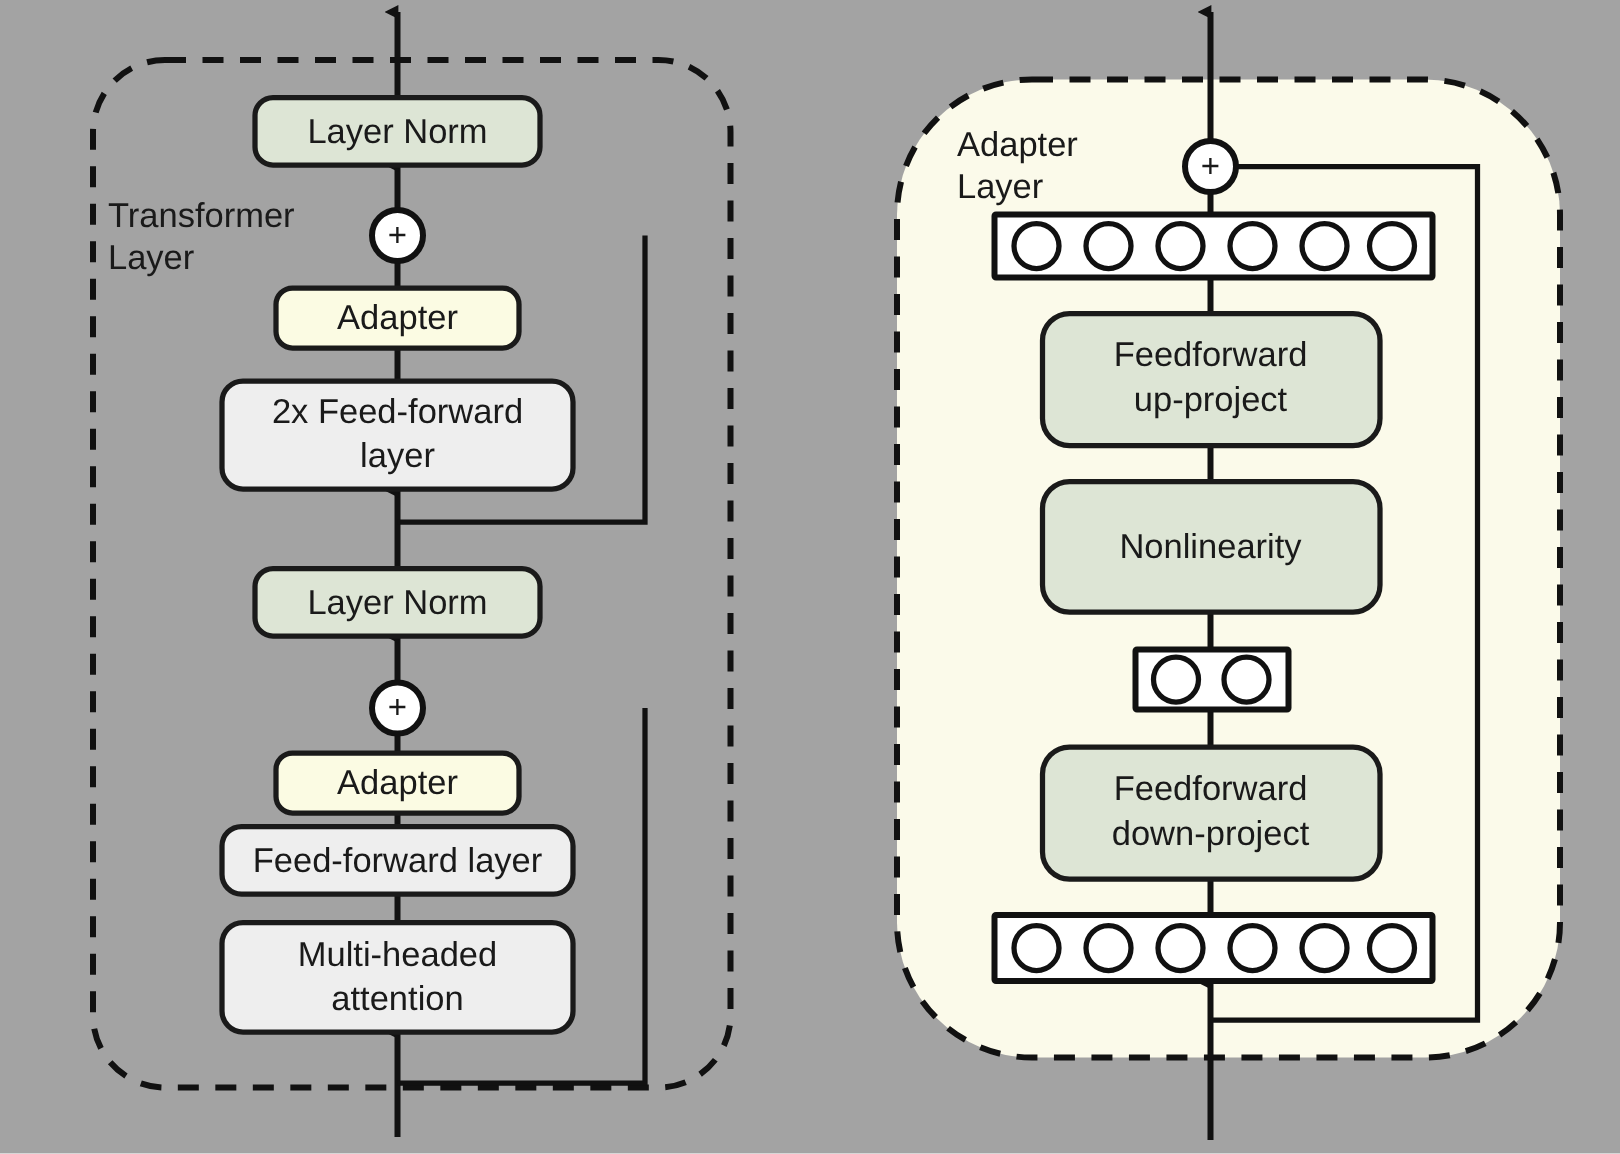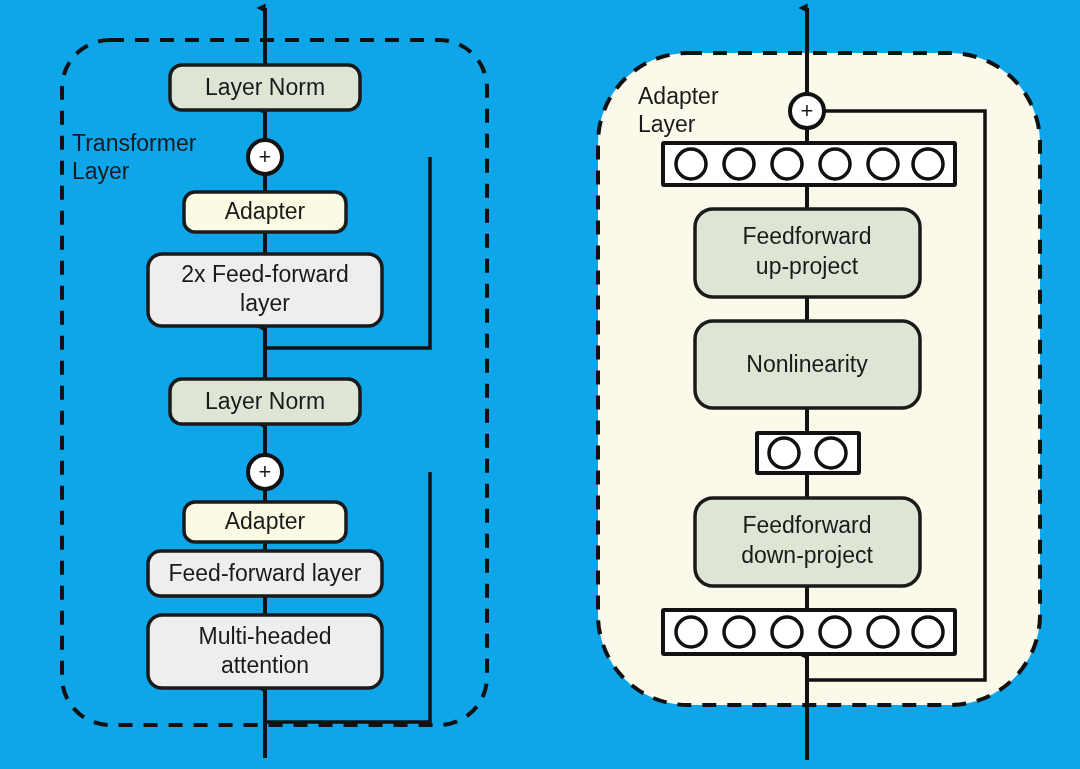--- a/index.html
+++ b/index.html
@@ -11,21 +11,21 @@
   body {
     width: 1080px;
     height: 769px;
     font-family: "Liberation Sans", sans-serif;
     overflow: hidden;
   }
   #diagram-root {
     position: relative;
     width: 1080px;
     height: 769px;
-    background: #0ea5e9;
+    background: #a3a3a3;
   }
   svg#diagram {
     display: block;
     width: 1080px;
     height: 769px;
   }
   .box-label, .panel-label {
     font-family: "Liberation Sans", sans-serif;
     fill: #1a1a1a;
     text-anchor: middle;

